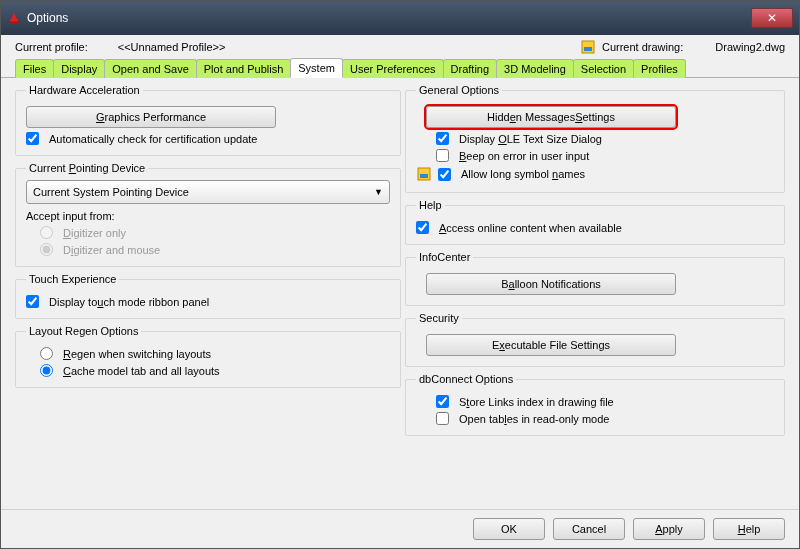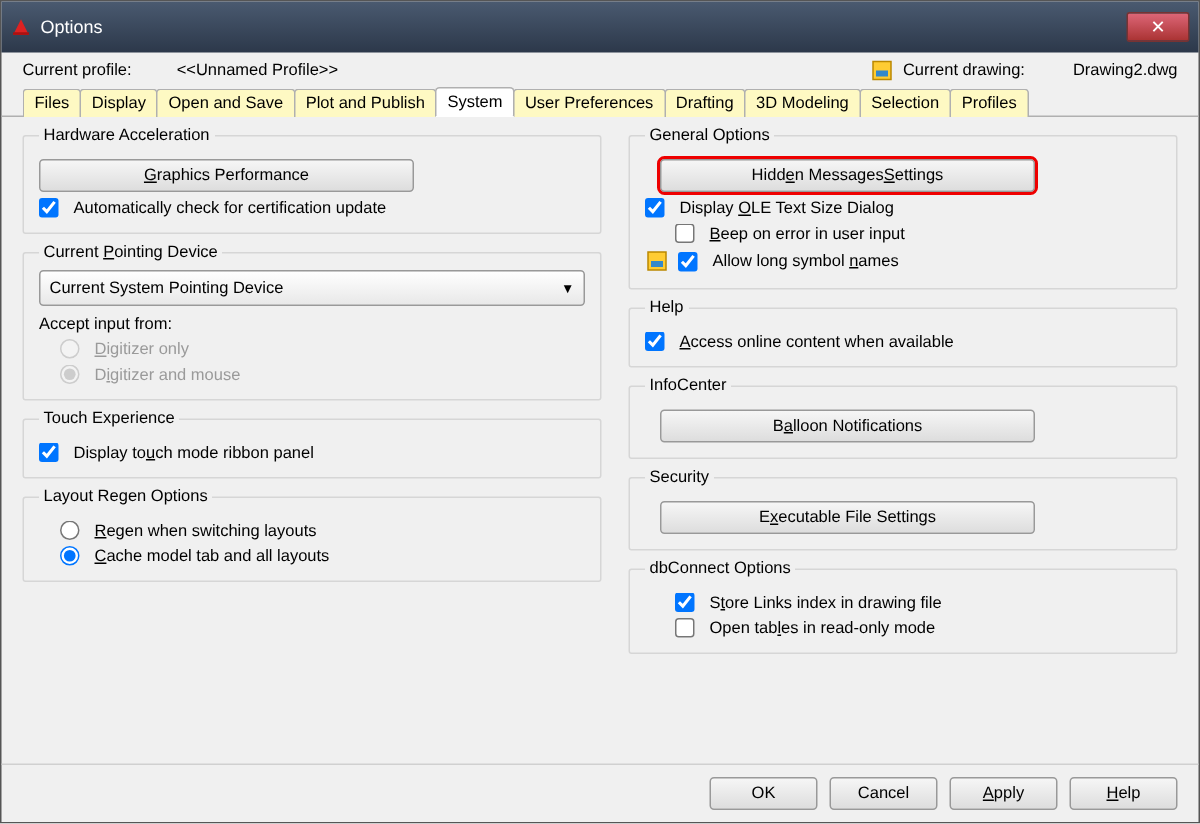--- a/index.html
+++ b/index.html
@@ -7,23 +7,23 @@
   .titlebar{height:34px;background:linear-gradient(#4a5a70,#2c384a);color:#fff;display:flex;align-items:center;padding:0 6px}
   .titlebar .icon{width:14px;height:14px;margin-right:6px;display:inline-block}
   .titlebar-title{flex:1;font-size:12px}
   .closebtn{width:40px;height:18px;background:linear-gradient(#d67,#a33);color:#fff;display:flex;align-items:center;justify-content:center;border:1px solid #733;border-radius:2px;font-size:12px;line-height:1}
   .topinfo{display:flex;align-items:center;padding:4px 14px 2px 14px}
   .topinfo .lbl{margin-right:30px}
   .topinfo .profile{font-weight:normal}
   .topinfo .spacer{flex:1}
   .topinfo .drawicon{width:16px;height:16px;margin-right:6px;display:inline-block}
   .tabs{display:flex;padding:0 14px;border-bottom:1px solid #b0b0b0;align-items:flex-end}
-  .tab{border:1px solid #b0b0b0;border-bottom:none;background:#fef9c3;padding:3px 7px;margin-right:-1px;border-top-left-radius:3px;border-top-right-radius:3px;font-size:11px;position:relative;top:1px}
+  .tab{border:1px solid #b0b0b0;border-bottom:none;background:#bef264;padding:3px 7px;margin-right:-1px;border-top-left-radius:3px;border-top-right-radius:3px;font-size:11px;position:relative;top:1px}
   .tab.active{background:#fff;border-bottom:1px solid #fff;z-index:2}
-  .body{flex:1;display:flex;padding:6px 14px 4px 14px;gap:18px;overflow:hidden}
+  .body{flex:1;display:flex;padding:6px 14px 4px 14px;gap:4px;overflow:hidden}
   .col{flex:1;display:flex;flex-direction:column;gap:6px}
   fieldset{border:1px solid #d6d6d6;border-radius:2px;margin:0;padding:6px 10px 10px 10px}
   legend{padding:0 3px;font-size:11px}
   .btn{display:inline-flex;align-items:center;justify-content:center;height:22px;background:linear-gradient(#f6f6f6,#ddd);border:1px solid #999;border-radius:3px;padding:0 12px;min-width:60px;font-size:11px}
   .btn-wide{width:250px}
   .btn-wide2{width:250px;margin-left:10px}
   .highlight{outline:2px solid #e00;outline-offset:0}
   .row{display:flex;align-items:center;gap:6px;margin-top:4px}
   input[type=checkbox],input[type=radio]{margin:0 4px 0 0}
   label{font-size:11px}
@@ -134,21 +134,21 @@
           </div>
       </fieldset>
     </div>
 
     <div class="col">
       <fieldset>
         <legend>General Options</legend>
         <div class="row">
             <button class="btn btn-wide2 highlight">Hidd<u>e</u>n Messages <u>S</u>ettings</button>
           </div>
-        <div class="row" style="">
+        <div class="row" style="margin-left:20px">
             <input type="checkbox" checked="" style="">
             <label>Display <u>O</u>LE Text Size Dialog</label>
           </div>
         <div class="row" style="margin-left:20px">
             <input type="checkbox" style="">
             <label><u>B</u>eep on error in user input</label>
           </div>
         <div class="row">
           <span class="smallicon"><svg viewBox="0 0 16 16">
                 <rect x="2" y="2" width="12" height="12" fill="#fc3" stroke="#b80"></rect>

